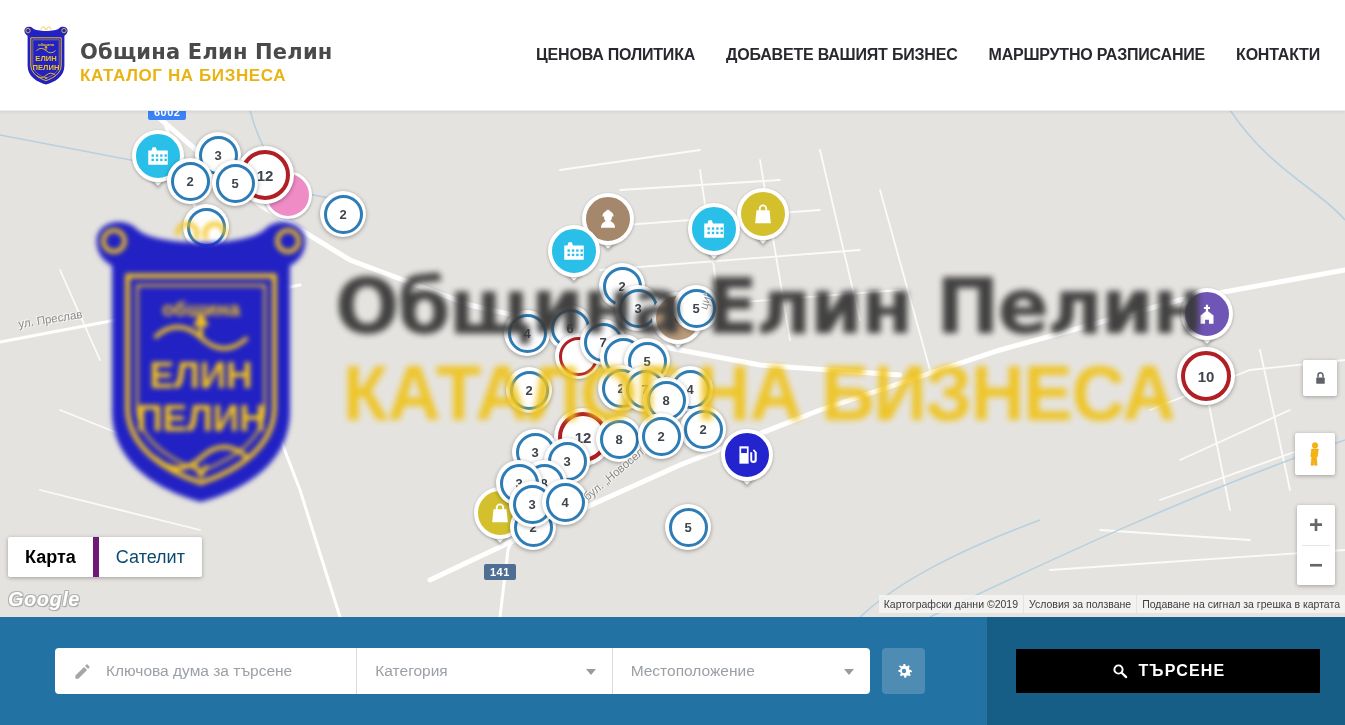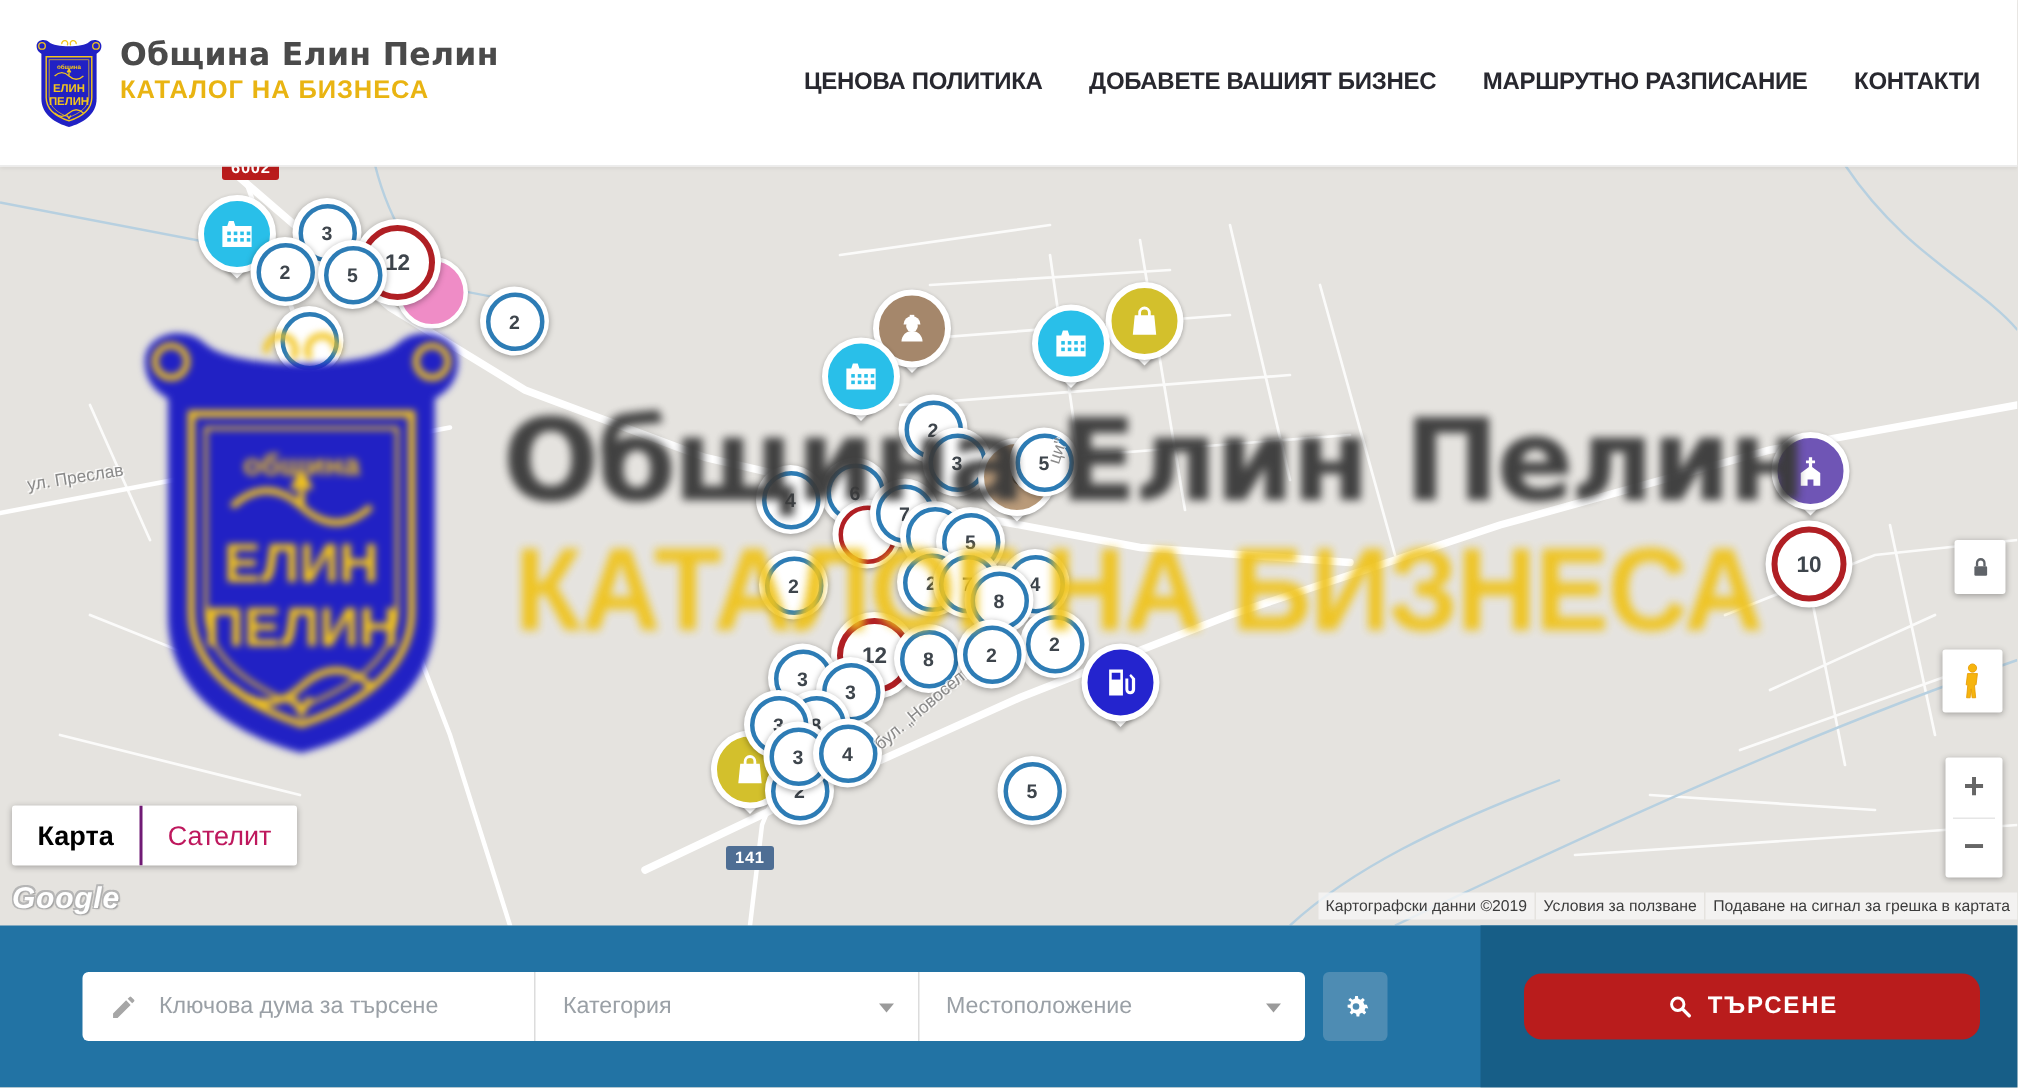--- a/index.html
+++ b/index.html
@@ -6,21 +6,21 @@
   body{
     width:1345px;height:725px;position:relative;overflow:hidden;
     font-family:"Liberation Sans",sans-serif;background:#e5e3df;
   }
   
   .header{
     position:absolute;left:0;top:0;width:1345px;height:110px;background:#fff;
     z-index:10;border-bottom:1px solid #ececec;box-shadow:0 1px 3px rgba(0,0,0,.08);
     display:flex;align-items:center;
   }
-  .logo{display:flex;align-items:flex-start;margin-left:22px;}
+  .logo{display:flex;align-items:flex-end;margin-left:22px;}
   .logo-emblem{width:48px;height:62px;}
   .logo-text{margin-left:10px;display:flex;flex-direction:column;}
   .logo-title{font-size:21px;font-weight:bold;color:#4a4a4a;letter-spacing:.2px;font-family:"DejaVu Sans",sans-serif;}
   .logo-subtitle{font-size:17px;font-weight:bold;color:#e9b412;letter-spacing:.6px;margin-top:2px;}
   .nav{position:absolute;right:25px;top:0;height:110px;display:flex;align-items:center;gap:31px;}
   .nav a{
     text-decoration:none;color:#28282f;font-weight:bold;font-size:16px;
     letter-spacing:-.2px;cursor:pointer;white-space:nowrap;
   }
   
@@ -55,42 +55,42 @@
     display:flex;align-items:center;justify-content:center;box-shadow:0 1px 3px rgba(0,0,0,.3);
   }
   .pin-circle svg{width:26px;height:26px;}
   .pcircle{
     position:absolute;width:42px;height:42px;border:3px solid #fff;border-radius:50%;
     transform:translate(-50%,-50%);box-shadow:0 1px 3px rgba(0,0,0,.3);
   }
   
   .street-label{position:absolute;font-size:11.5px;color:#8a8a8a;z-index:1;white-space:nowrap;
     text-shadow:1px 1px 0 rgba(255,255,255,.8),-1px -1px 0 rgba(255,255,255,.8);}
-  .road-badge{position:absolute;background:#b91c1c;color:#fff;font-size:11px;font-weight:bold;
+  .road-badge{position:absolute;background:#3b82f6;color:#fff;font-size:11px;font-weight:bold;
     padding:2px 6px;border-radius:2px;z-index:1;letter-spacing:.5px;}
   
   .wm-emblem{position:absolute;left:85px;top:103px;width:232px;height:292px;filter:blur(2.5px);z-index:2;pointer-events:none;}
   .wm-line1{
     position:absolute;left:335px;top:152px;z-index:2;pointer-events:none;
     font-family:"DejaVu Sans",sans-serif;font-weight:bold;font-size:76px;color:#3b3b3b;
     letter-spacing:-2px;filter:blur(3px);opacity:.96;white-space:nowrap;
   }
   .wm-line2{
     position:absolute;left:343px;top:238px;z-index:2;pointer-events:none;
     font-weight:bold;font-size:74px;color:#efc31c;letter-spacing:-1px;
     filter:blur(3px);opacity:.95;white-space:nowrap;transform:scaleY(1.06);transform-origin:top left;
   }
   
   .maptype{
     position:absolute;left:8px;top:427px;height:40px;display:flex;background:#fff;border-radius:2px;
     box-shadow:0 1px 4px rgba(0,0,0,.3);z-index:3;overflow:hidden;
   }
   .maptype .btn{display:flex;align-items:center;padding:0 17px;font-size:18px;cursor:pointer;}
   .maptype .btn.active{font-weight:bold;color:#000;}
-  .maptype .btn.inactive{color:#be185d;border-left:2px solid #701a75;}
+  .maptype .btn.inactive{color:#0c4a6e;border-left:6px solid #701a75;}
   
   .glogo{
     position:absolute;left:8px;bottom:6px;z-index:3;font-size:20px;font-weight:bold;color:#fff;
     letter-spacing:.5px;cursor:pointer;
     text-shadow:-1px -1px 0 #b5b5b5,1px -1px 0 #b5b5b5,-1px 1px 0 #b5b5b5,1px 1px 1px #9a9a9a;
     font-style:italic;
   }
   .attribution{position:absolute;right:0;bottom:4px;z-index:3;display:flex;}
   .attribution span{
     background:rgba(245,245,245,.82);color:#3c3c3c;font-size:10.5px;padding:3px 5px;white-space:nowrap;
@@ -123,22 +123,22 @@
   .sfield .sel-label{font-size:15.5px;color:#9aa0a6;margin-left:18px;}
   .caret{
     position:absolute;right:16px;top:50%;margin-top:-2px;width:0;height:0;
     border-left:5px solid transparent;border-right:5px solid transparent;border-top:6px solid #9b9b9b;
   }
   .gear-btn{
     position:absolute;left:882px;top:31px;width:43px;height:46px;background:#4e8cb3;border-radius:4px;
     display:flex;align-items:center;justify-content:center;cursor:pointer;border:none;
   }
   .search-btn{
-    position:absolute;left:1016px;top:32px;width:304px;height:44px;background:#b91c1c;border:none;
-    border-radius:12px;display:flex;align-items:center;justify-content:center;gap:10px;cursor:pointer;
+    position:absolute;left:1016px;top:32px;width:304px;height:44px;background:#000000;border:none;
+    border-radius:0;display:flex;align-items:center;justify-content:center;gap:10px;cursor:pointer;
   }
   .search-btn span{color:#fff;font-weight:bold;font-size:16px;letter-spacing:1.2px;}
   .hidden-defs{position:absolute;width:0;height:0;overflow:hidden;}
 </style>
 </head>
 <body>
 
 <svg class="hidden-defs" aria-hidden="true">
   <defs>
     <symbol id="emblem-sym" viewBox="0 0 120 150">

